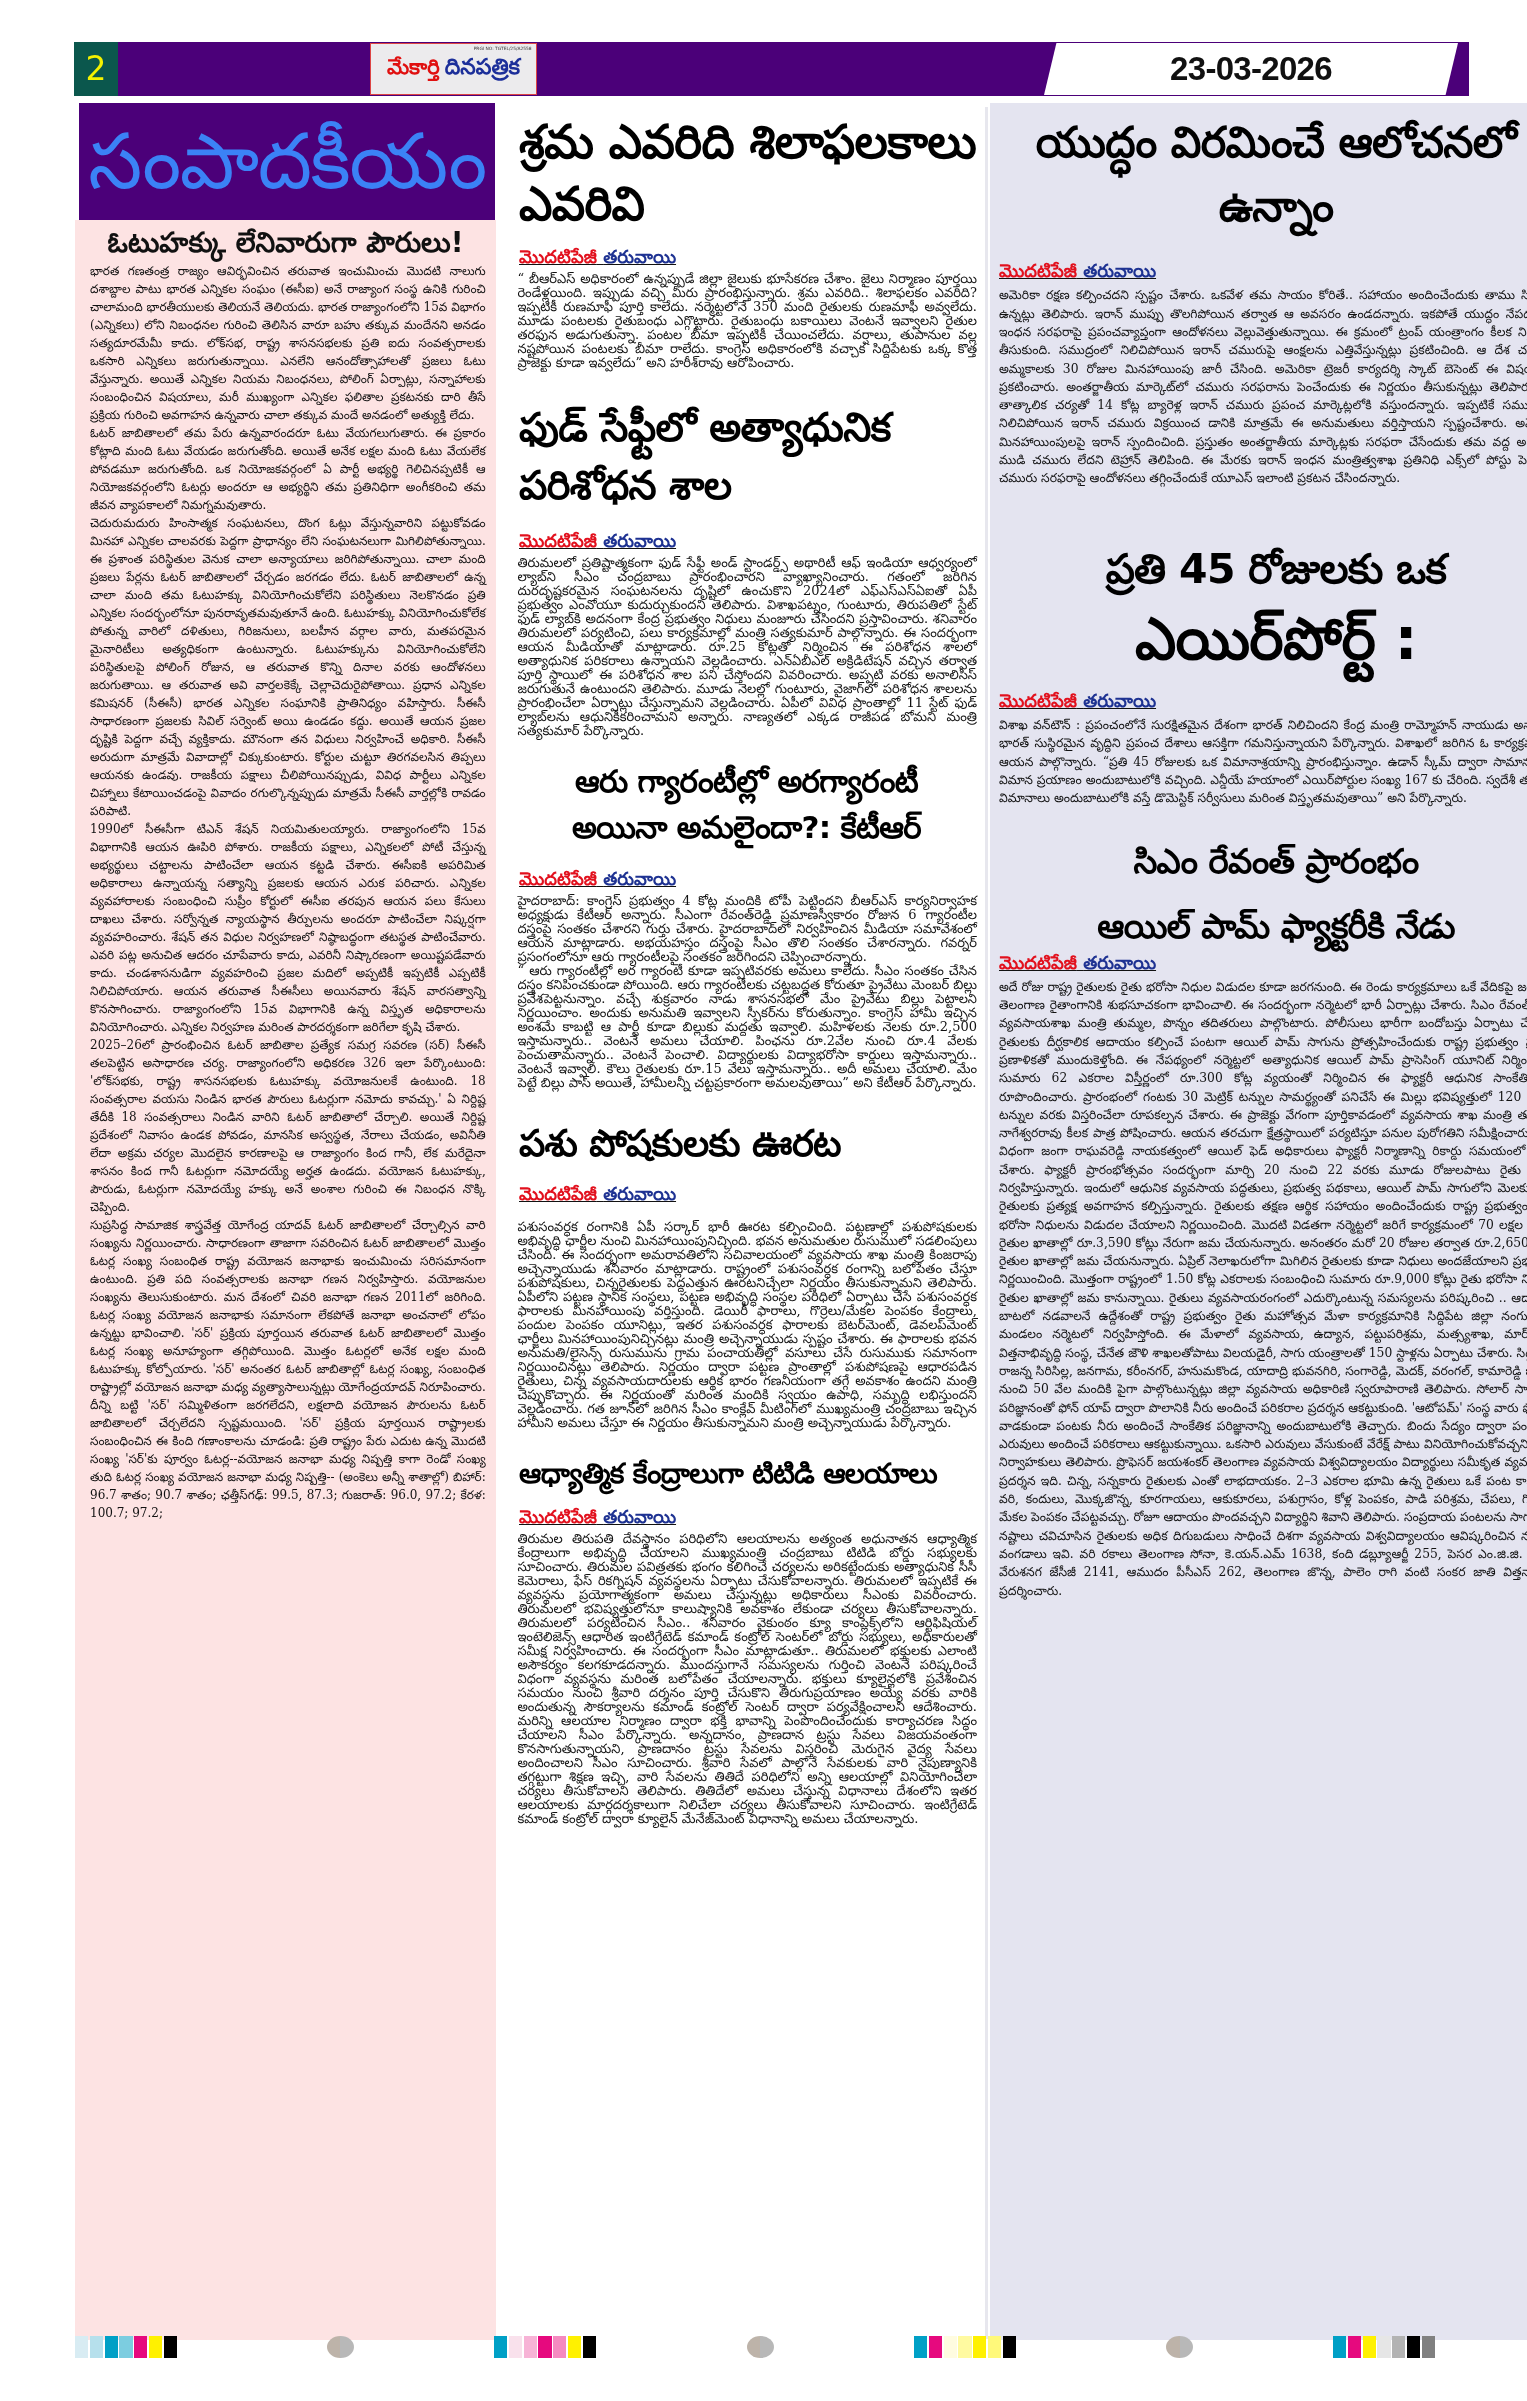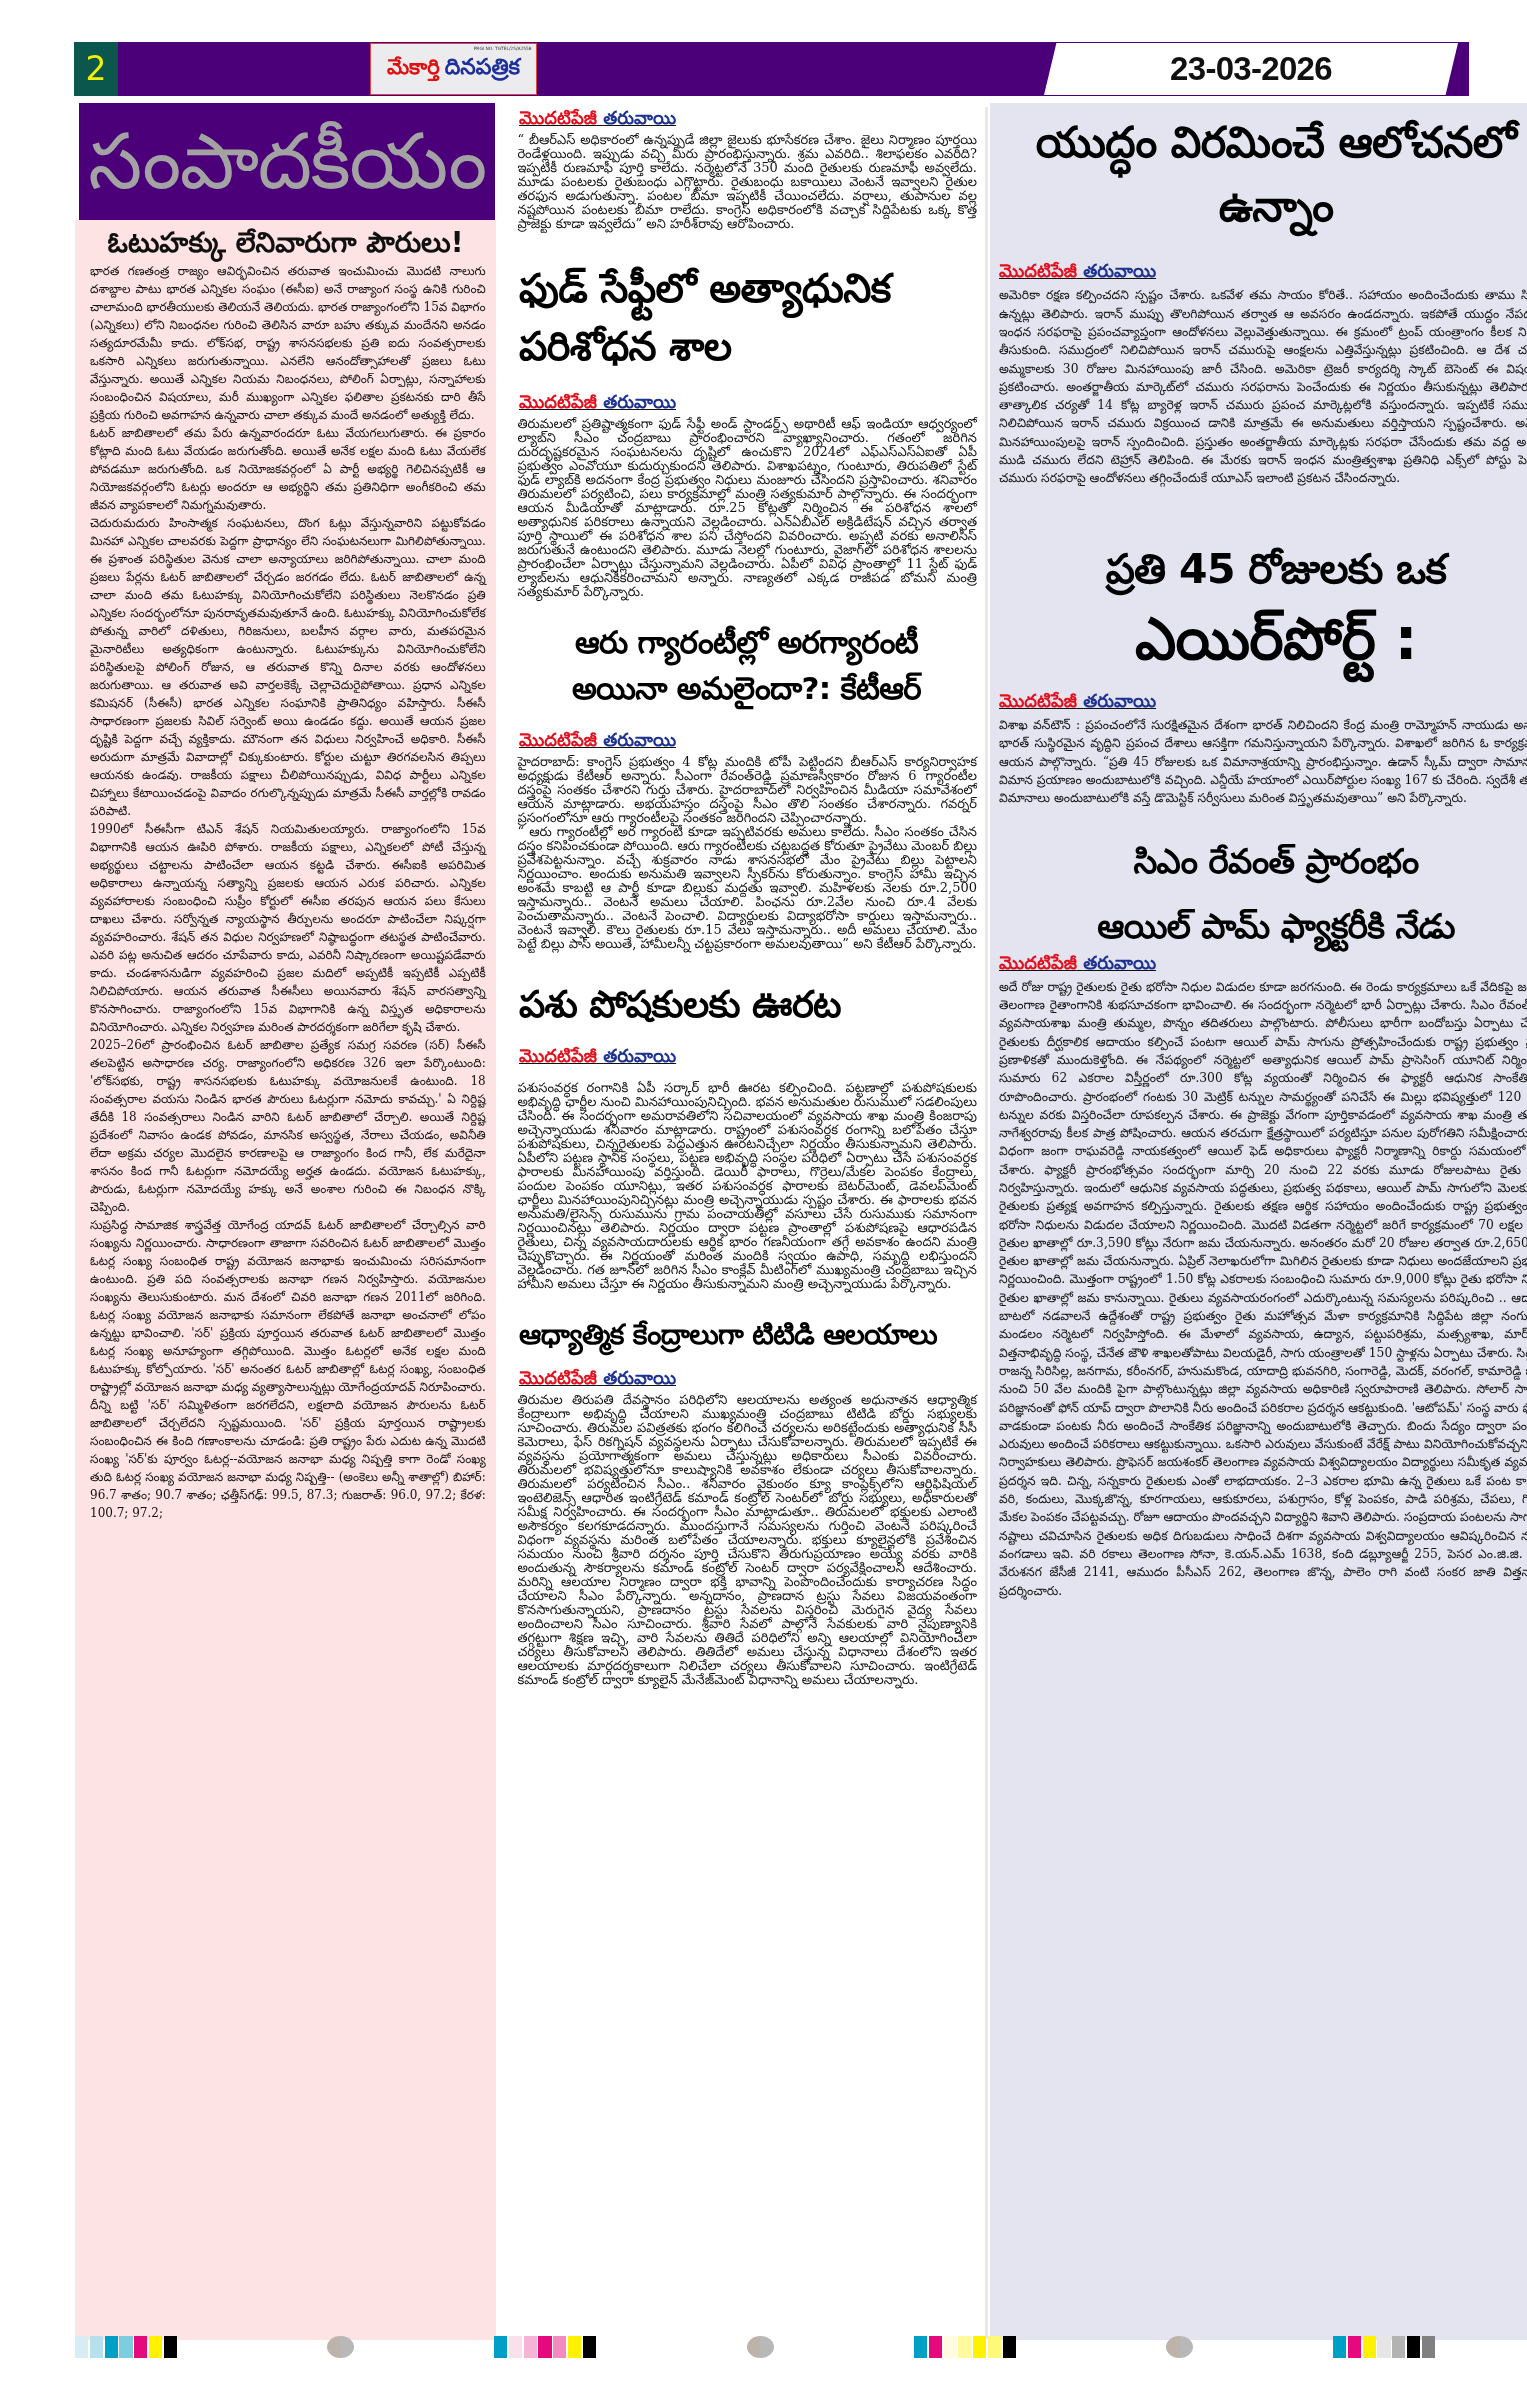--- a/index.html
+++ b/index.html
@@ -8,21 +8,21 @@
   
   #masthead{left:74px;top:42px;width:1395px;height:54px;background:#4b0079;}
   #page-num{left:74px;top:42px;width:44px;height:54px;background:#0b574d;color:#f4f100;font-size:33px;line-height:54px;text-align:center;font-family:"DejaVu Sans",sans-serif;}
   #logo{left:370px;top:43px;width:167px;height:52px;background:#ecebed;border:1.5px solid #d44;box-sizing:border-box;display:flex;align-items:center;justify-content:center;gap:5px;}
   #logo .l1{color:#e01010;font-weight:bold;font-size:21px;font-family:"DejaVu Sans",sans-serif;}
   #logo .l2{color:#1c2f9a;font-weight:bold;font-size:22px;font-family:"DejaVu Sans",sans-serif;}
   #logo .reg{position:absolute;right:4.4px;top:1.5px;font-size:4.4px;color:#333;}
   #date-box{left:1044px;top:43px;width:414px;height:52px;background:#fff;clip-path:polygon(3% 0,100% 0,97% 100%,0 100%);}
   #date-text{left:1044px;top:43px;width:414px;height:52px;line-height:52px;text-align:center;font-size:33px;font-weight:bold;font-family:"Liberation Sans",sans-serif;letter-spacing:-0.7px;color:#111;}
   
-  #ed-banner{left:79px;top:103px;width:416px;height:117px;background:#4b0079;color:#a3a3a3;font-size:77px;line-height:117px;text-align:center;font-family:"DejaVu Sans",sans-serif;letter-spacing:-1.5px;}
+  #ed-banner{left:79px;top:103px;width:416px;height:117px;background:#4b0079;color:#3b82f6;font-size:77px;line-height:117px;text-align:center;font-family:"DejaVu Sans",sans-serif;letter-spacing:-1.5px;}
   #left-col{left:75px;top:220px;width:421px;height:2120px;background:#fde3e3;}
   .lefttitle{font-size:28px;font-weight:bold;text-align:center;padding:6px 6px 0;line-height:34px;}
   .body{font-family:"DejaVu Serif","Liberation Serif",serif;text-align:justify;}
   #left-col .body{font-size:12px;line-height:18px;padding:1.5px 10.3px 0 15px;}
   #left-col .body p{margin:0;}
   
   #center-col{left:510px;top:107px;width:473px;height:2232px;}
   .story{margin:0 0 0 0;}
   .ctitle{font-weight:bold;font-family:"DejaVu Sans",sans-serif;color:#000;letter-spacing:-0.7px;}
   .cont{font-size:18px;font-weight:bold;margin:0;text-decoration:underline;}
@@ -61,20 +61,21 @@
     <p>ఓటర్ జాబితాలలో తమ పేరు ఉన్నవారందరూ ఓటు వేయగలుగుతారు. ఈ ప్రకారం కోట్లాది మంది ఓటు వేయడం జరుగుతోంది. అయితే అనేక లక్షల మంది ఓటు వేయలేక పోవడమూ జరుగుతోంది. ఒక నియోజకవర్గంలో ఏ పార్టీ అభ్యర్థి గెలిచినప్పటికీ ఆ నియోజకవర్గంలోని ఓటర్లు అందరూ ఆ అభ్యర్థిని తమ ప్రతినిధిగా అంగీకరించి తమ జీవన వ్యాపకాలలో నిమగ్నమవుతారు.</p>
     <p>చెదురుమదురు హింసాత్మక సంఘటనలు, దొంగ ఓట్లు వేస్తున్నవారిని పట్టుకోవడం మినహా ఎన్నికల చాలవరకు పెద్దగా ప్రాధాన్యం లేని సంఘటనలుగా మిగిలిపోతున్నాయి. ఈ ప్రశాంత పరిస్థితుల వెనుక చాలా అన్యాయాలు జరిగిపోతున్నాయి. చాలా మంది ప్రజలు పేర్లను ఓటర్ జాబితాలలో చేర్చడం జరగడం లేదు. ఓటర్ జాబితాలలో ఉన్న చాలా మంది తమ ఓటుహక్కు వినియోగించుకోలేని పరిస్థితులు నెలకొనడం ప్రతి ఎన్నికల సందర్భంలోనూ పునరావృతమవుతూనే ఉంది. ఓటుహక్కు వినియోగించుకోలేక పోతున్న వారిలో దళితులు, గిరిజనులు, బలహీన వర్గాల వారు, మతపరమైన మైనారిటీలు అత్యధికంగా ఉంటున్నారు. ఓటుహక్కును వినియోగించుకోలేని పరిస్థితులపై పోలింగ్ రోజున, ఆ తరువాత కొన్ని దినాల వరకు ఆందోళనలు జరుగుతాయి. ఆ తరువాత అవి వార్తలకెక్కే చెల్లాచెదురైపోతాయి. ప్రధాన ఎన్నికల కమిషనర్ (సీఈసీ) భారత ఎన్నికల సంఘానికి ప్రాతినిధ్యం వహిస్తారు. సీఈసీ సాధారణంగా ప్రజలకు సివిల్ సర్వెంట్ అయి ఉండడం కద్దు. అయితే ఆయన ప్రజల దృష్టికి పెద్దగా వచ్చే వ్యక్తికాదు. మౌనంగా తన విధులు నిర్వహించే అధికారి. సీఈసీ అరుదుగా మాత్రమే వివాదాల్లో చిక్కుకుంటారు. కోర్టుల చుట్టూ తిరగవలసిన తిప్పలు ఆయనకు ఉండవు. రాజకీయ పక్షాలు చీలిపోయినప్పుడు, వివిధ పార్టీలు ఎన్నికల చిహ్నాలు కేటాయించడంపై వివాదం రగుల్కొన్నప్పుడు మాత్రమే సీఈసీ వార్తల్లోకి రావడం పరిపాటి.</p>
     <p>1990లో సీఈసీగా టిఎన్ శేషన్ నియమితులయ్యారు. రాజ్యాంగంలోని 15వ విభాగానికి ఆయన ఊపిరి పోశారు. రాజకీయ పక్షాలు, ఎన్నికలలో పోటీ చేస్తున్న అభ్యర్థులు చట్టాలను పాటించేలా ఆయన కట్టడి చేశారు. ఈసీఐకి అపరిమిత అధికారాలు ఉన్నాయన్న సత్యాన్ని ప్రజలకు ఆయన ఎరుక పరిచారు. ఎన్నికల వ్యవహారాలకు సంబంధించి సుప్రీం కోర్టులో ఈసీఐ తరపున ఆయన పలు కేసులు దాఖలు చేశారు. సర్వోన్నత న్యాయస్థాన తీర్పులను అందరూ పాటించేలా నిష్కర్షగా వ్యవహరించారు. శేషన్ తన విధుల నిర్వహణలో నిష్ఠాబద్ధంగా తటస్థత పాటించేవారు. ఎవరి పట్ల అనుచిత ఆదరం చూపేవారు కాదు, ఎవరినీ నిష్కారణంగా అయిష్టపడేవారు కాదు. చండశాసనుడిగా వ్యవహరించి ప్రజల మదిలో అప్పటికీ ఇప్పటికీ ఎప్పటికీ నిలిచిపోయారు. ఆయన తరువాత సీఈసీలు అయినవారు శేషన్ వారసత్వాన్ని కొనసాగించారు. రాజ్యాంగంలోని 15వ విభాగానికి ఉన్న విస్తృత అధికారాలను వినియోగించారు. ఎన్నికల నిర్వహణ మరింత పారదర్శకంగా జరిగేలా కృషి చేశారు.</p>
     <p>2025–26లో ప్రారంభించిన ఓటర్ జాబితాల ప్రత్యేక సమగ్ర సవరణ (సర్) సీఈసీ తలపెట్టిన అసాధారణ చర్య. రాజ్యాంగంలోని అధికరణ 326 ఇలా పేర్కొంటుంది: 'లోక్‌సభకు, రాష్ట్ర శాసనసభలకు ఓటుహక్కు వయోజనులకే ఉంటుంది. 18 సంవత్సరాల వయసు నిండిన భారత పౌరులు ఓటర్లుగా నమోదు కావచ్చు.' ఏ నిర్దిష్ట తేదీకి 18 సంవత్సరాలు నిండిన వారిని ఓటర్ జాబితాలో చేర్చాలి. అయితే నిర్దిష్ట ప్రదేశంలో నివాసం ఉండక పోవడం, మానసిక అస్వస్థత, నేరాలు చేయడం, అవినీతి లేదా అక్రమ చర్యల మొదలైన కారణాలపై ఆ రాజ్యాంగం కింద గానీ, లేక మరేదైనా శాసనం కింద గానీ ఓటర్లుగా నమోదయ్యే అర్హత ఉండదు. వయోజన ఓటుహక్కు, పౌరుడు, ఓటర్లుగా నమోదయ్యే హక్కు అనే అంశాల గురించి ఈ నిబంధన నొక్కి చెప్పింది.</p>
     <p>సుప్రసిద్ధ సామాజిక శాస్త్రవేత్త యోగేంద్ర యాదవ్ ఓటర్ జాబితాలలో చేర్చాల్సిన వారి సంఖ్యను నిర్ణయించారు. సాధారణంగా తాజాగా సవరించిన ఓటర్ జాబితాలలో మొత్తం ఓటర్ల సంఖ్య సంబంధిత రాష్ట్ర వయోజన జనాభాకు ఇంచుమించు సరిసమానంగా ఉంటుంది. ప్రతి పది సంవత్సరాలకు జనాభా గణన నిర్వహిస్తారు. వయోజనుల సంఖ్యను తెలుసుకుంటారు. మన దేశంలో చివరి జనాభా గణన 2011లో జరిగింది. ఓటర్ల సంఖ్య వయోజన జనాభాకు సమానంగా లేకపోతే జనాభా అంచనాలో లోపం ఉన్నట్టు భావించాలి. 'సర్' ప్రక్రియ పూర్తయిన తరువాత ఓటర్ జాబితాలలో మొత్తం ఓటర్ల సంఖ్య అనూహ్యంగా తగ్గిపోయింది. మొత్తం ఓటర్లలో అనేక లక్షల మంది ఓటుహక్కు కోల్పోయారు. 'సర్' అనంతర ఓటర్ జాబితాల్లో ఓటర్ల సంఖ్య, సంబంధిత రాష్ట్రాల్లో వయోజన జనాభా మధ్య వ్యత్యాసాలున్నట్లు యోగేంద్రయాదవ్ నిరూపించారు. దీన్ని బట్టి 'సర్' సమ్మిళితంగా జరగలేదని, లక్షలాది వయోజన పౌరులను ఓటర్ జాబితాలలో చేర్చలేదని స్పష్టమయింది. 'సర్' ప్రక్రియ పూర్తయిన రాష్ట్రాలకు సంబంధించిన ఈ కింది గణాంకాలను చూడండి: ప్రతి రాష్ట్రం పేరు ఎదుట ఉన్న మొదటి సంఖ్య 'సర్'కు పూర్వం ఓటర్ల--వయోజన జనాభా మధ్య నిష్పత్తి కాగా రెండో సంఖ్య తుది ఓటర్ల సంఖ్య వయోజన జనాభా మధ్య నిష్పత్తి-- (అంకెలు అన్నీ శాతాల్లో) బిహార్: 96.7 శాతం; 90.7 శాతం; ఛత్తీస్‌గఢ్: 99.5, 87.3; గుజరాత్: 96.0, 97.2; కేరళ: 100.7; 97.2;</p>
   </div>
 </div>
 
 <div class="abs" id="center-col">
   <div class="story">
+    <div class="ctitle" style="font-size:47px;line-height:62px;padding:4.4px 0 10.3px 9px;">శ్రమ ఎవరిది శిలాఫలకాలు ఎవరివి</div>
     <p class="cont" style="padding-left:9px;"><span class="red">మొదటిపేజీ</span> <span class="blue">తరువాయి</span></p>
     <p class="body">“ బీఆర్‌ఎస్ అధికారంలో ఉన్నప్పుడే జిల్లా జైలుకు భూసేకరణ చేశాం. జైలు నిర్మాణం పూర్తయి రెండేళ్లయింది. ఇప్పుడు వచ్చి మీరు ప్రారంభిస్తున్నారు. శ్రమ ఎవరిది.. శిలాఫలకం ఎవరిది? ఇప్పటికీ రుణమాఫీ పూర్తి కాలేదు. నర్మెట్టలోనే 350 మంది రైతులకు రుణమాఫీ అవ్వలేదు. మూడు పంటలకు రైతుబంధు ఎగ్గొట్టారు. రైతుబంధు బకాయిలు వెంటనే ఇవ్వాలని రైతుల తరఫున అడుగుతున్నా. పంటల బీమా ఇప్పటికీ చేయించలేదు. వర్షాలు, తుపానుల వల్ల నష్టపోయిన పంటలకు బీమా రాలేదు. కాంగ్రెస్ అధికారంలోకి వచ్చాక సిద్దిపేటకు ఒక్క కొత్త ప్రాజెక్టు కూడా ఇవ్వలేదు” అని హరీశ్‌రావు ఆరోపించారు.</p>
   </div>
   <div class="story" style="margin-top:28px;">
     <div class="ctitle" style="font-size:40px;line-height:58px;padding:0 0 16.3px 9px;">ఫుడ్ సేఫ్టీలో అత్యాధునిక పరిశోధన శాల</div>
     <p class="cont" style="padding-left:9px;"><span class="red">మొదటిపేజీ</span> <span class="blue">తరువాయి</span></p>
     <p class="body">తిరుమలలో ప్రతిష్టాత్మకంగా ఫుడ్ సేఫ్టీ అండ్ స్టాండర్డ్స్ అథారిటీ ఆఫ్ ఇండియా ఆధ్వర్యంలో ల్యాబ్‌ని సీఎం చంద్రబాబు ప్రారంభించారని వ్యాఖ్యానించారు. గతంలో జరిగిన దురదృష్టకరమైన సంఘటనలను దృష్టిలో ఉంచుకొని 2024లో ఎఫ్ఎస్ఎస్ఏఐతో ఏపీ ప్రభుత్వం ఎంవోయూ కుదుర్చుకుందని తెలిపారు. విశాఖపట్నం, గుంటూరు, తిరుపతిలో స్టేట్ ఫుడ్ ల్యాబ్‌కి అదనంగా కేంద్ర ప్రభుత్వం నిధులు మంజూరు చేసిందని ప్రస్తావించారు. శనివారం తిరుమలలో పర్యటించి, పలు కార్యక్రమాల్లో మంత్రి సత్యకుమార్ పాల్గొన్నారు. ఈ సందర్భంగా ఆయన మీడియాతో మాట్లాడారు. రూ.25 కోట్లతో నిర్మించిన ఈ పరిశోధన శాలలో అత్యాధునిక పరికరాలు ఉన్నాయని వెల్లడించారు. ఎన్ఏబీఎల్ అక్రిడిటేషన్ వచ్చిన తర్వాత పూర్తి స్థాయిలో ఈ పరిశోధన శాల పని చేస్తోందని వివరించారు. అప్పటి వరకు అనాలిసిస్ జరుగుతునే ఉంటుందని తెలిపారు. మూడు నెలల్లో గుంటూరు, వైజాగ్‌లో పరిశోధన శాలలను ప్రారంభించేలా ఏర్పాట్లు చేస్తున్నామని వెల్లడించారు. ఏపీలో వివిధ ప్రాంతాల్లో 11 స్టేట్ ఫుడ్ ల్యాబ్‌లను ఆధునికీకరించామని అన్నారు. నాణ్యతలో ఎక్కడ రాజీపడ బోమని మంత్రి సత్యకుమార్ పేర్కొన్నారు.</p>
   </div>
   <div class="story" style="margin-top:20px;">
     <div class="ctitle" style="font-size:31px;line-height:46px;padding:0 15px 18px;text-align:center;">ఆరు గ్యారంటీల్లో అరగ్యారంటీ అయినా అమలైందా?: కేటీఆర్</div>

